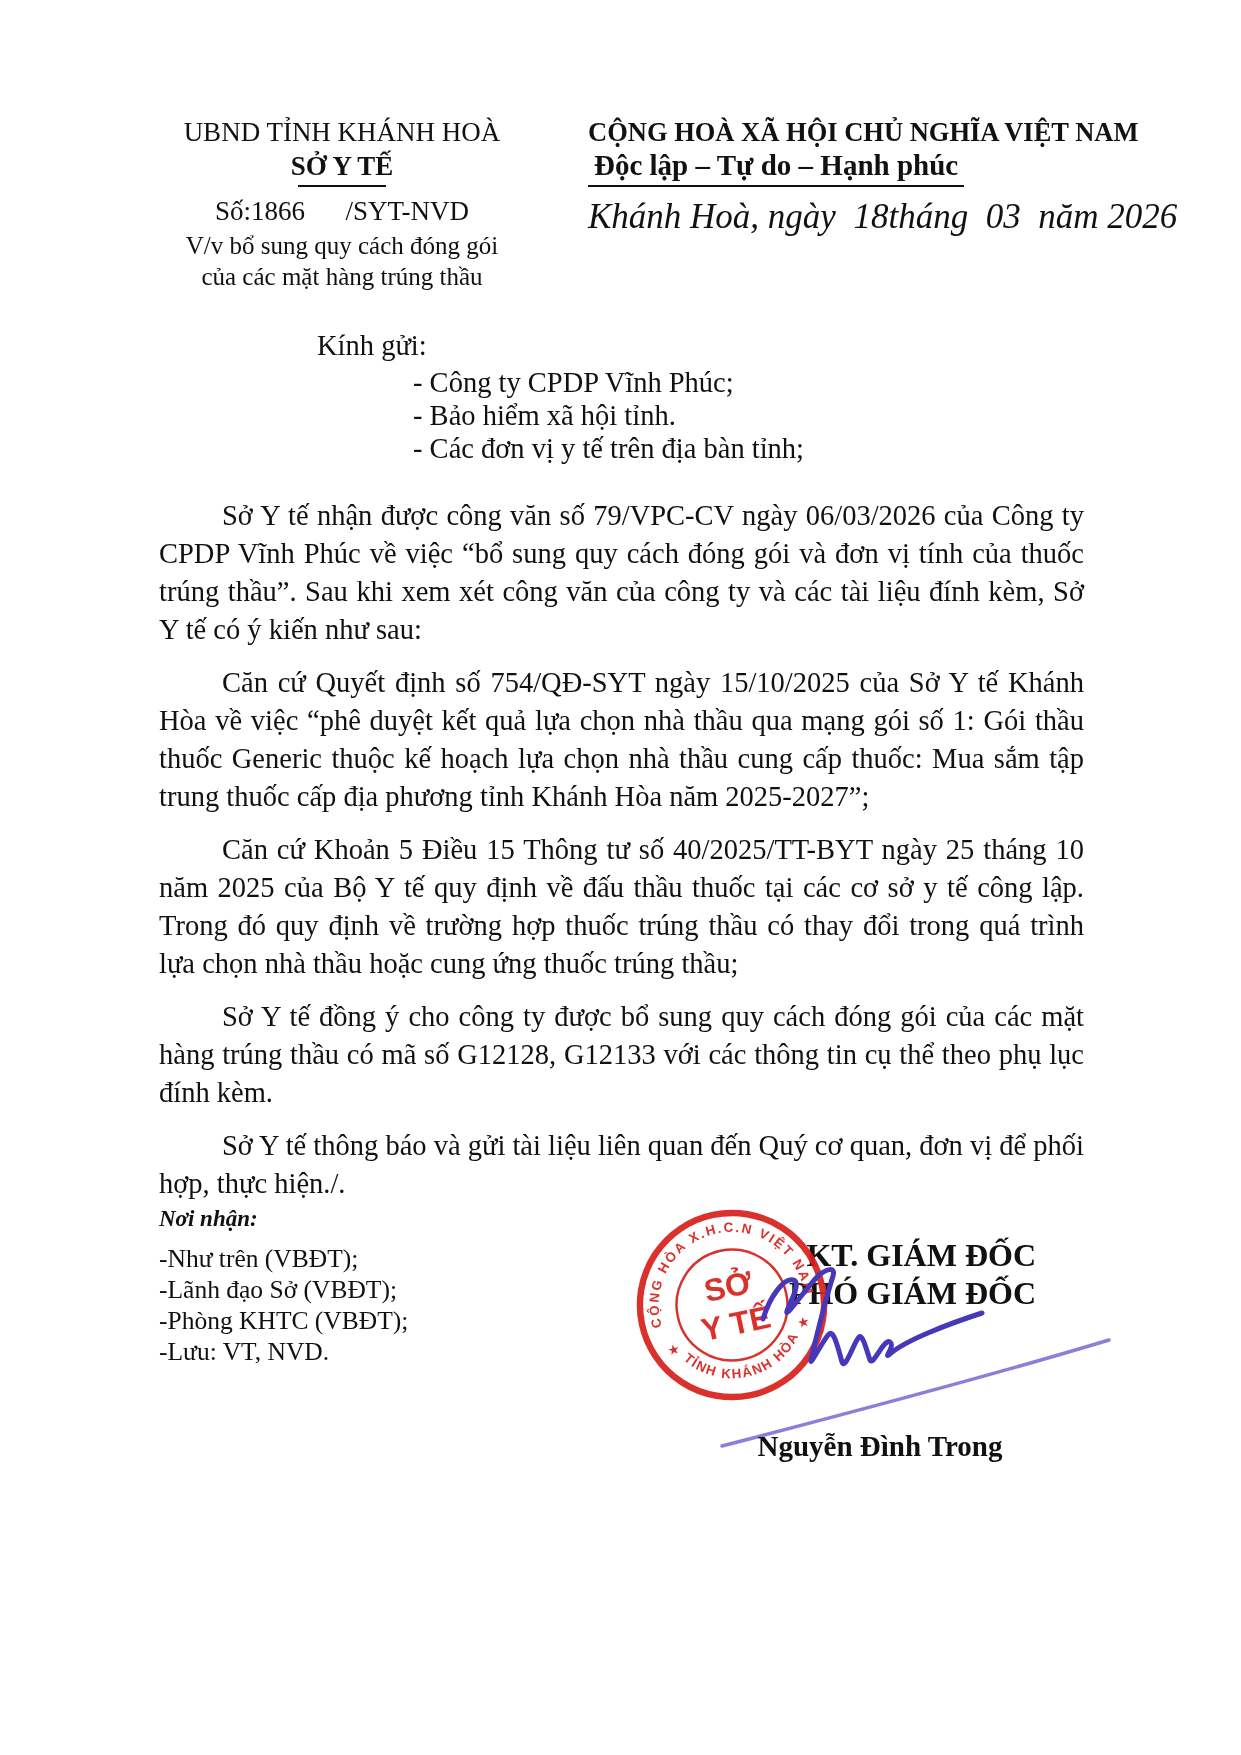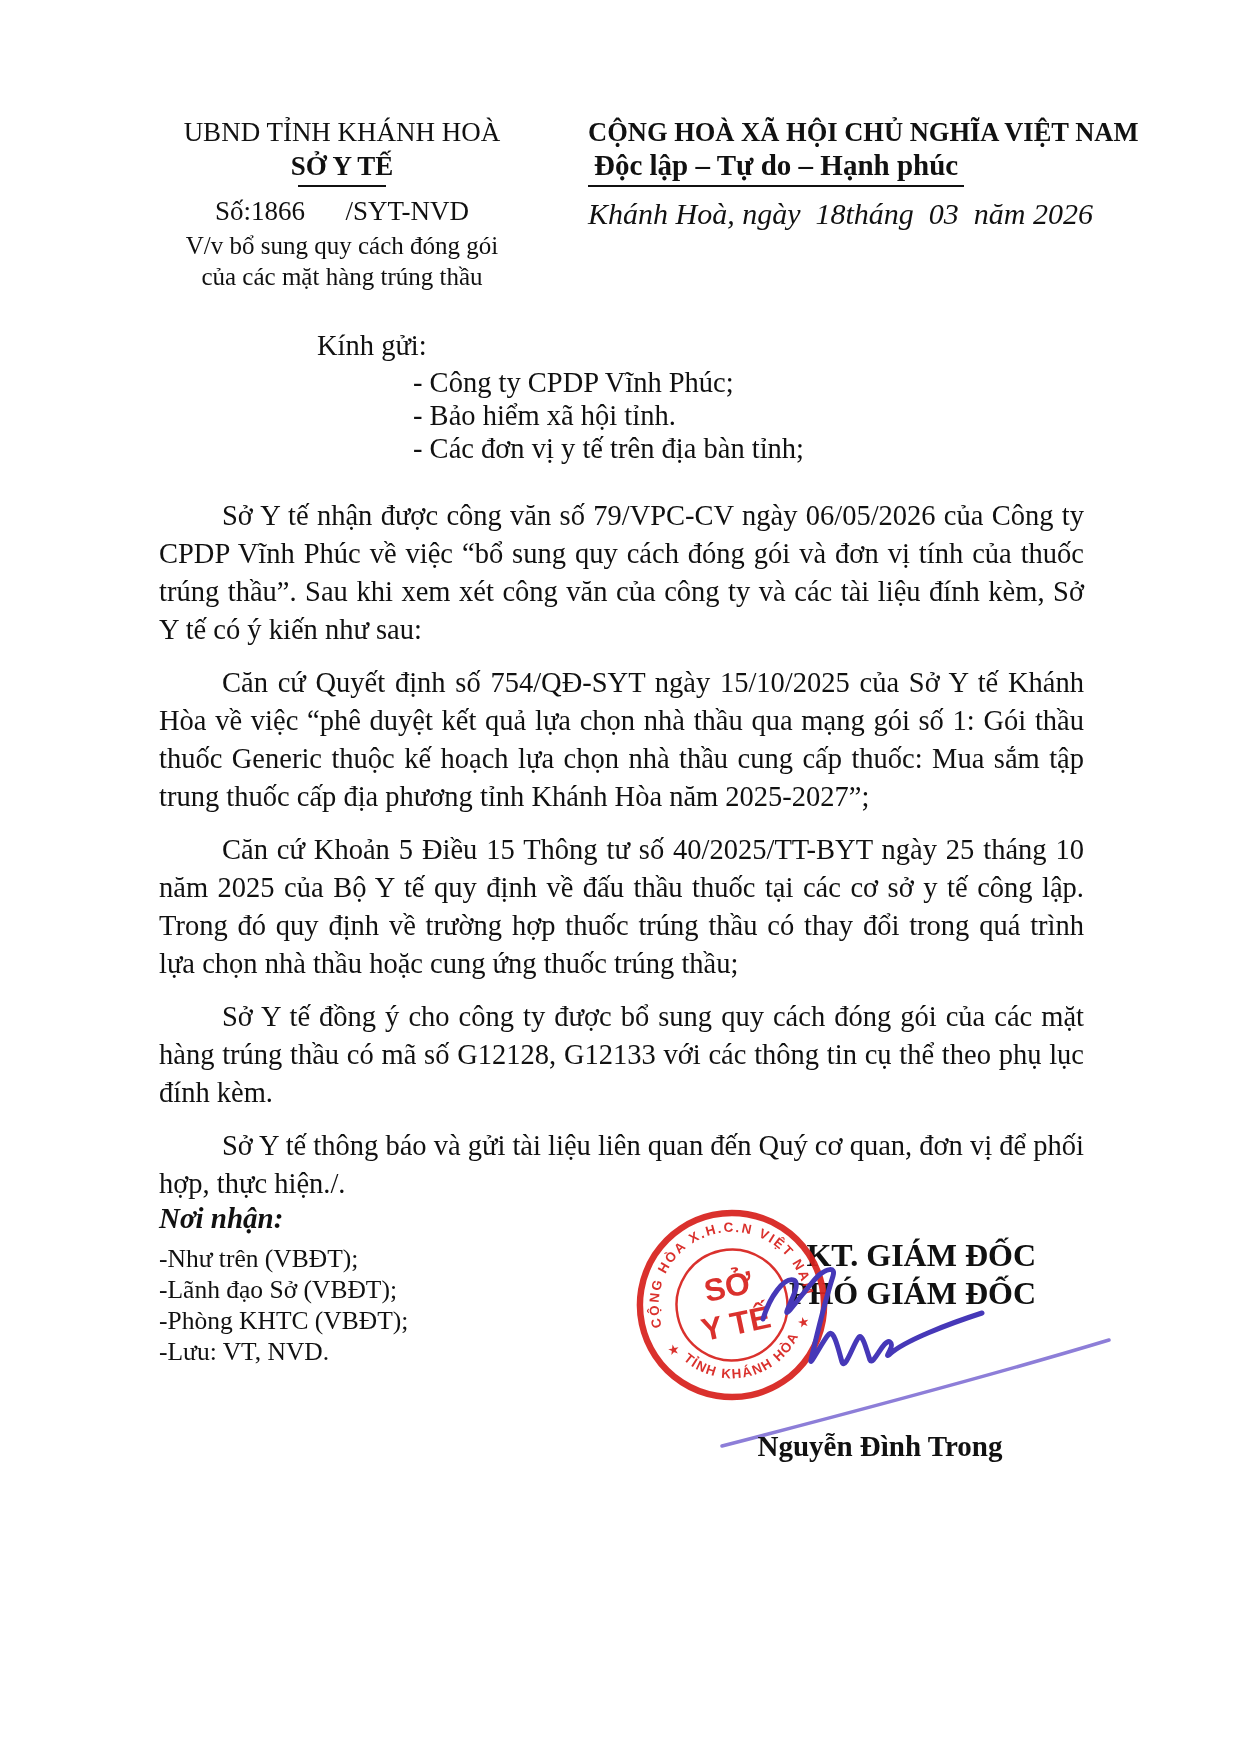--- a/index.html
+++ b/index.html
@@ -21,33 +21,33 @@
   .hdr-left .org-underline{width:88px;border-top:2px solid #111;margin:3px auto 8px auto;}
   .hdr-left .doc-number{white-space:pre;margin-top:6px;}
   .hdr-left .doc-subject{font-size:25px;line-height:31px;margin-top:3px;}
   .hdr-right{
     position:absolute;left:588px;top:116px;width:570px;
     text-align:left;
   }
   .hdr-right .nation{font-weight:bold;font-size:26.5px;line-height:32px;}
   .hdr-right .motto{font-weight:bold;font-size:29px;line-height:34px;display:inline-block;
     border-bottom:2px solid #111;padding:0 6px 3px 6px;}
-  .hdr-right .dateline{font-style:italic;font-size:30px;margin-top:10px;white-space:pre;}
+  .hdr-right .dateline{font-style:italic;font-size:35px;margin-top:10px;white-space:pre;}
   
   .salutation{position:absolute;left:317px;top:329px;font-size:28.5px;line-height:33px;}
   .salutation .recipients{margin:4px 0 0 96px;}
   
   .body-text{
     position:absolute;left:159px;top:497px;width:925px;
     font-size:28.5px;line-height:38px;text-align:justify;
   }
   .body-text p{margin:0 0 15px 0;text-indent:63px;}
   
   .noi-nhan{position:absolute;left:159px;top:1203px;font-size:25.5px;line-height:31px;}
-  .noi-nhan .nn-label{font-weight:bold;font-style:italic;font-size:29px;margin-bottom:9px;}
+  .noi-nhan .nn-label{font-weight:bold;font-style:italic;font-size:23px;margin-bottom:9px;}
   .sign-titles{
     position:absolute;left:700px;top:1236px;width:336px;
     text-align:right;font-weight:bold;font-size:32px;line-height:38px;
   }
   .signer-name{
     position:absolute;left:715px;top:1430px;width:330px;
     text-align:center;font-weight:bold;font-size:29px;
   }
   
   .stamp{position:absolute;left:633px;top:1206px;width:198px;height:198px;opacity:.93;}
@@ -79,21 +79,21 @@
   <div class="salutation">
     <div>Kính gửi:</div>
     <div class="recipients">
       <div>- Công ty CPDP Vĩnh Phúc;</div>
       <div>- Bảo hiểm xã hội tỉnh.</div>
       <div>- Các đơn vị y tế trên địa bàn tỉnh;</div>
     </div>
   </div>
 
   <div class="body-text">
-    <p>Sở Y tế nhận được công văn số 79/VPC-CV ngày 06/05/2026 của Công ty CPDP Vĩnh Phúc về việc “bổ sung quy cách đóng gói và đơn vị tính của thuốc trúng thầu”. Sau khi xem xét công văn của công ty và các tài liệu đính kèm, Sở Y tế có ý kiến như sau:</p>
+    <p>Sở Y tế nhận được công văn số 79/VPC-CV ngày 06/03/2026 của Công ty CPDP Vĩnh Phúc về việc “bổ sung quy cách đóng gói và đơn vị tính của thuốc trúng thầu”. Sau khi xem xét công văn của công ty và các tài liệu đính kèm, Sở Y tế có ý kiến như sau:</p>
     <p>Căn cứ Quyết định số 754/QĐ-SYT ngày 15/10/2025 của Sở Y tế Khánh Hòa về việc “phê duyệt kết quả lựa chọn nhà thầu qua mạng gói số 1: Gói thầu thuốc Generic thuộc kế hoạch lựa chọn nhà thầu cung cấp thuốc: Mua sắm tập trung thuốc cấp địa phương tỉnh Khánh Hòa năm 2025-2027”;</p>
     <p>Căn cứ Khoản 5 Điều 15 Thông tư số 40/2025/TT-BYT ngày 25 tháng 10 năm 2025 của Bộ Y tế quy định về đấu thầu thuốc tại các cơ sở y tế công lập. Trong đó quy định về trường hợp thuốc trúng thầu có thay đổi trong quá trình lựa chọn nhà thầu hoặc cung ứng thuốc trúng thầu;</p>
     <p>Sở Y tế đồng ý cho công ty được bổ sung quy cách đóng gói của các mặt hàng trúng thầu có mã số G12128, G12133 với các thông tin cụ thể theo phụ lục đính kèm.</p>
     <p>Sở Y tế thông báo và gửi tài liệu liên quan đến Quý cơ quan, đơn vị để phối hợp, thực hiện./.</p>
   </div>
 
   <div class="noi-nhan">
     <div class="nn-label">Nơi nhận:</div>
     <div>-Như trên (VBĐT);</div>
     <div>-Lãnh đạo Sở (VBĐT);</div>

